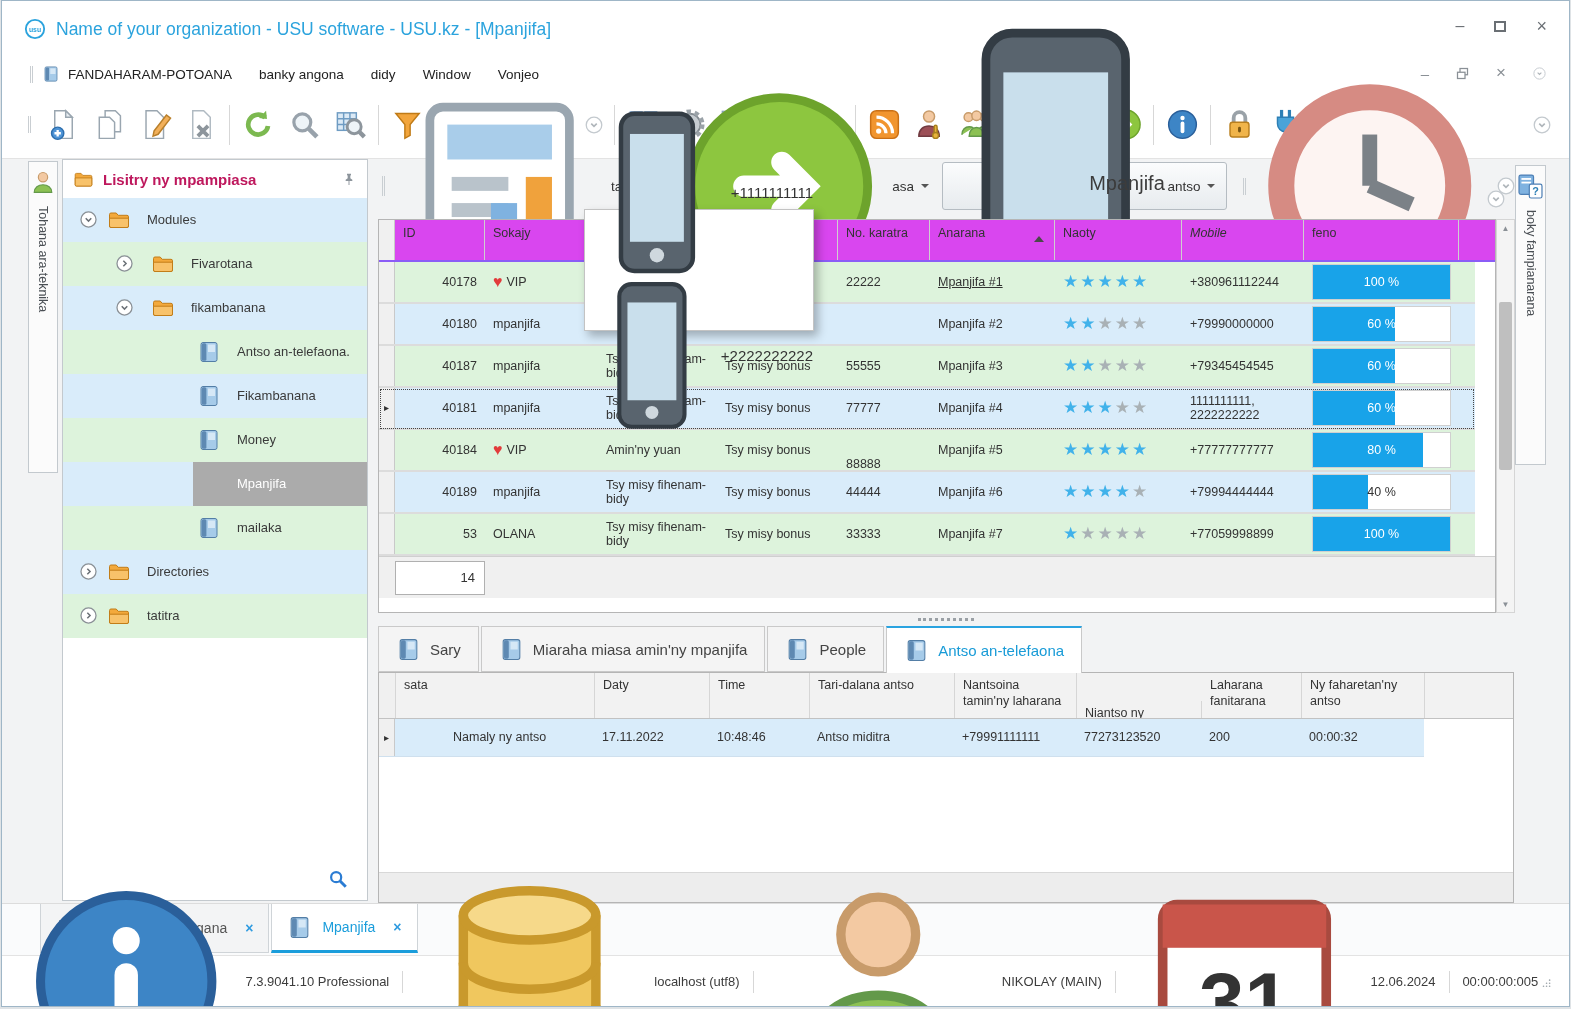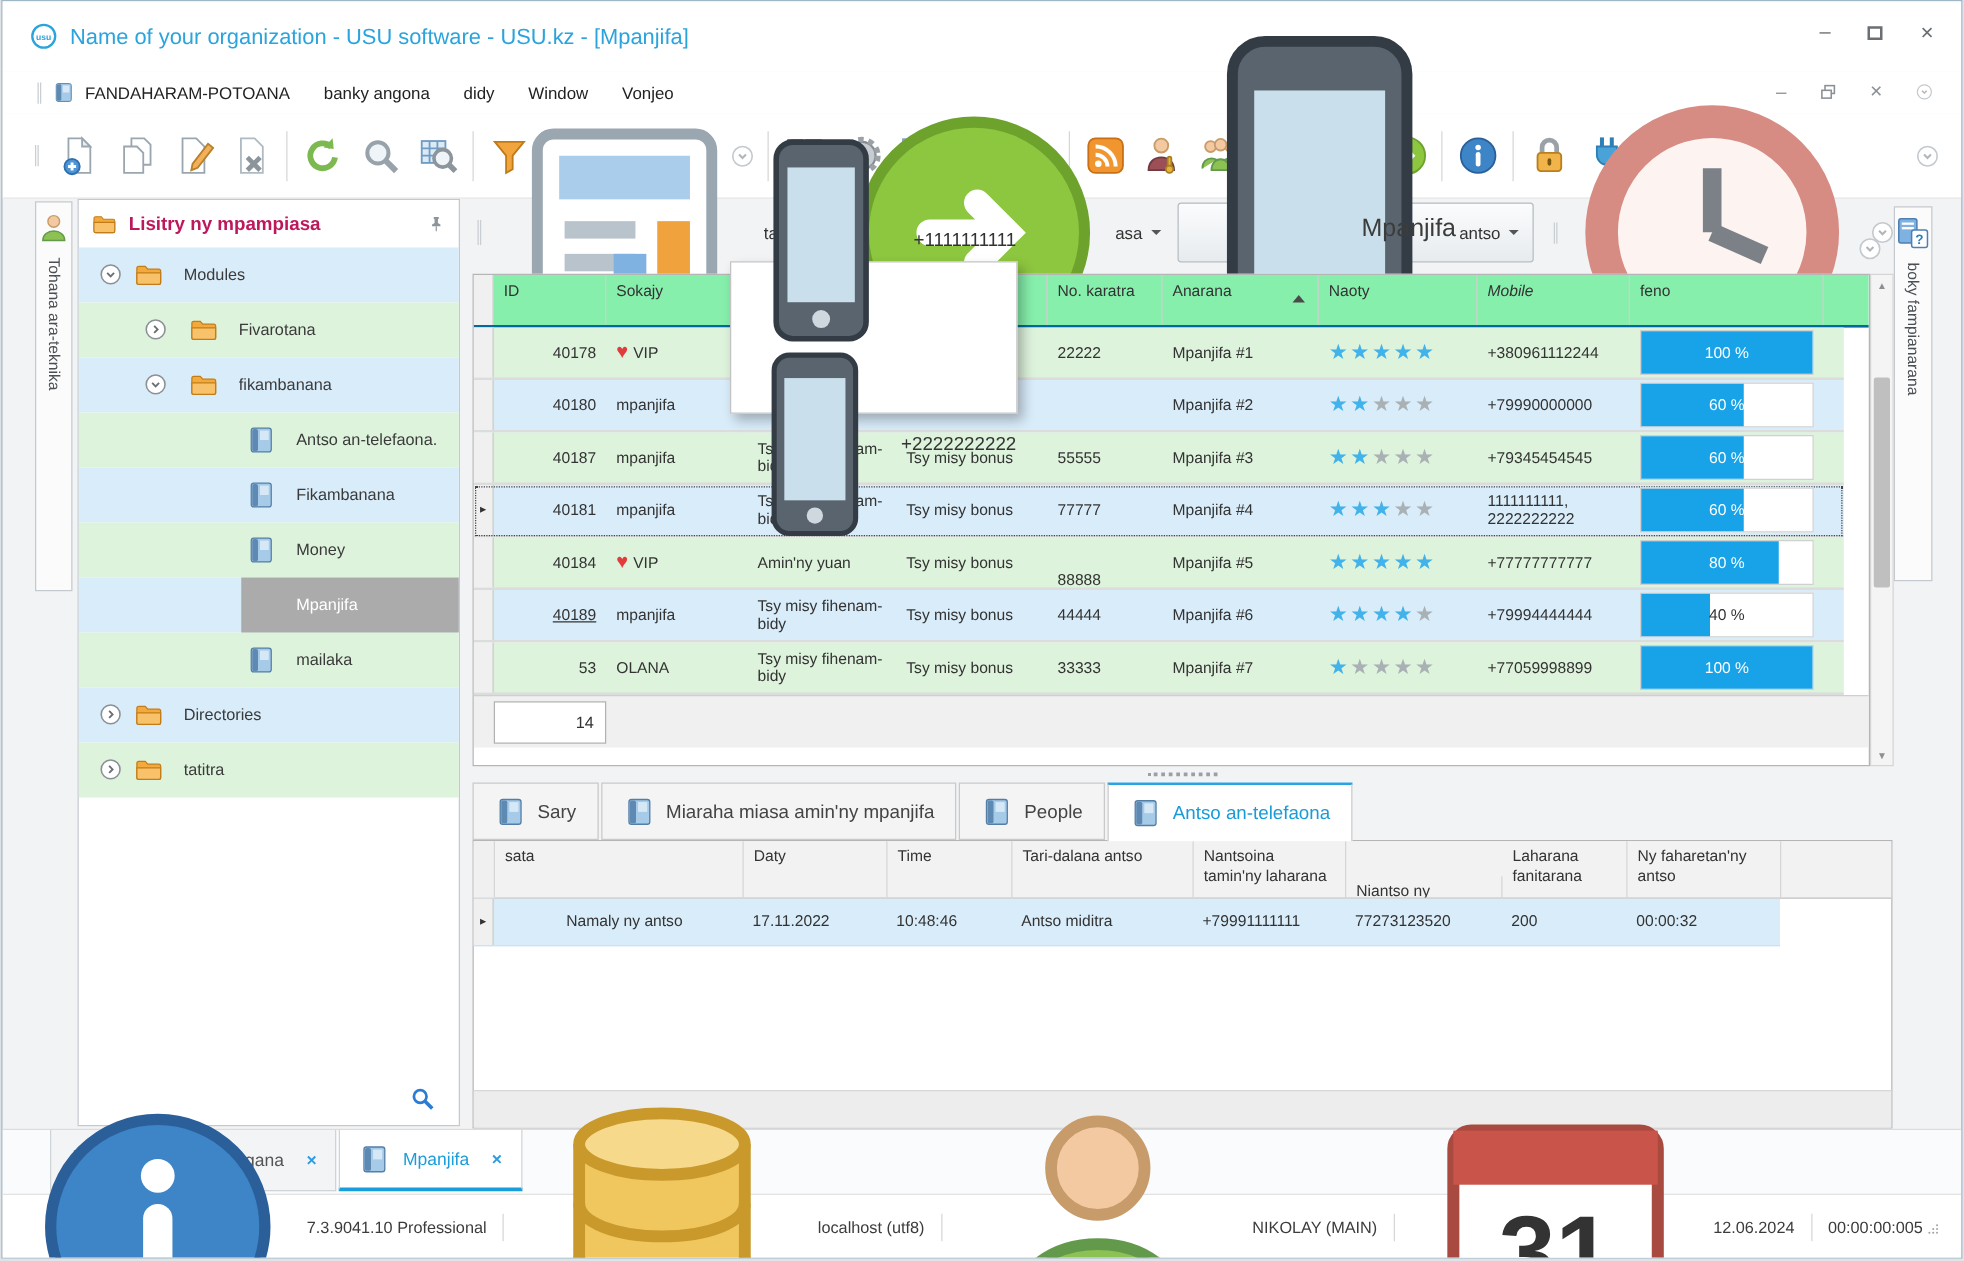--- a/index.html
+++ b/index.html
@@ -54,21 +54,21 @@
   .mgrip{width:3px;height:20px;border-left:1px solid #c9ced2;border-right:1px solid #c9ced2;margin:0 10px 0 2px}
   .mbtn{display:flex;align-items:center;gap:7px;margin-right:13px;font-size:13.5px;color:#333;white-space:nowrap}
   .mbtn svg{width:32px;height:32px}
   .caret{width:0;height:0;border:4px solid transparent;border-top-color:#555;margin-top:4px}
   .antso-btn{border:1px solid #b5bcc2;border-radius:3px;background:linear-gradient(#fbfcfd,#e7ebee);padding:3px 11px 3px 8px;height:48px;margin-right:16px}
   .antso-btn svg{width:24px;height:38px}
   .mtitle{position:absolute;left:753px;top:13px;transform:translateX(-50%);font-size:20px;color:#3c3c3c}
   .mtbright{position:absolute;right:6px;top:16px}
   
   .grid{position:absolute;left:4px;top:60px;width:1118px;height:394px;background:#fff;border:1px solid #b5b5b5;overflow:hidden}
-  .ghead{display:flex;height:42px;background:#86efac;border-bottom:2px solid #0369a1}
+  .ghead{display:flex;height:42px;background:#d946ef;border-bottom:2px solid #8b5cf6}
   .hcell{border-right:1px solid #cfcfcf;font-size:12.5px;color:#333;padding:6px 8px 0;position:relative;white-space:nowrap;overflow:hidden}
   .hfill{flex:1;border-right:none}
   .sortup{position:absolute;right:10px;top:16px;width:0;height:0;border:5px solid transparent;border-bottom:6px solid #4a4a4a;border-top:none}
   .grow{display:flex;height:42px;border-bottom:2px solid #dcdcdc;width:1096px;position:relative}
   .grow.green{background:#ddf3dc}.grow.blue{background:#d9ecfa}
   .grow.sel{outline:1px dotted #444;outline-offset:-2px}
   .cell{padding:2px 8px;font-size:12.5px;color:#333;display:flex;align-items:center;overflow:hidden;line-height:1.15}
   .cell.rt{justify-content:flex-end}
   .mk{width:16px;background:#f0f0f0;border-right:1px solid #c9c9c9;display:flex;align-items:center;justify-content:center;font-size:10px;color:#333;padding:0}
   .heart{color:#e23b3b;margin-right:4px;font-size:16px}
@@ -667,21 +667,21 @@
           <div class="grow green">
             <div class="cell mk"></div>
             <div class="cell rt" style="width: 90px;">40178</div>
             <div class="cell" style="width: 113px;">
               <span class="heart">♥</span>
               <span>VIP</span>
             </div>
             <div class="cell" style="width: 119px;"></div>
             <div class="cell" style="width: 121px;"></div>
             <div class="cell" style="width: 92px;">22222</div>
-            <div class="cell" style="width: 125px;">Mpanjifa #1</div>
+            <div class="cell" style="width: 125px; text-decoration: underline;">Mpanjifa #1</div>
             <div class="cell" style="width: 127px;">
               <span class="stars"><b>★</b><b>★</b><b>★</b><b>★</b><b>★</b></span>
             </div>
             <div class="cell pre" style="width: 122px;">+380961112244</div>
             <div class="cell" style="width: 155px;">
               <div class="pwrap">
                 <div class="pfill" style="width: 100%;"></div>
                 <div class="plabel w">100 %</div>
               </div>
             </div>
@@ -767,21 +767,21 @@
             <div class="cell pre" style="width: 122px;">+77777777777</div>
             <div class="cell" style="width: 155px;">
               <div class="pwrap">
                 <div class="pfill" style="width: 80%;"></div>
                 <div class="plabel w">80 %</div>
               </div>
             </div>
           </div>
           <div class="grow blue">
             <div class="cell mk"></div>
-            <div class="cell rt" style="width: 90px; text-decoration: underline;">40189</div>
+            <div class="cell rt" style="width: 90px;">40189</div>
             <div class="cell" style="width: 113px;">
               <span>mpanjifa</span>
             </div>
             <div class="cell" style="width: 119px;">Tsy misy fihenam-bidy</div>
             <div class="cell" style="width: 121px;">Tsy misy bonus</div>
             <div class="cell" style="width: 92px;">44444</div>
             <div class="cell" style="width: 125px;">Mpanjifa #6</div>
             <div class="cell" style="width: 127px;">
               <span class="stars"><b>★</b><b>★</b><b>★</b><b>★</b><span>★</span></span>
             </div>

